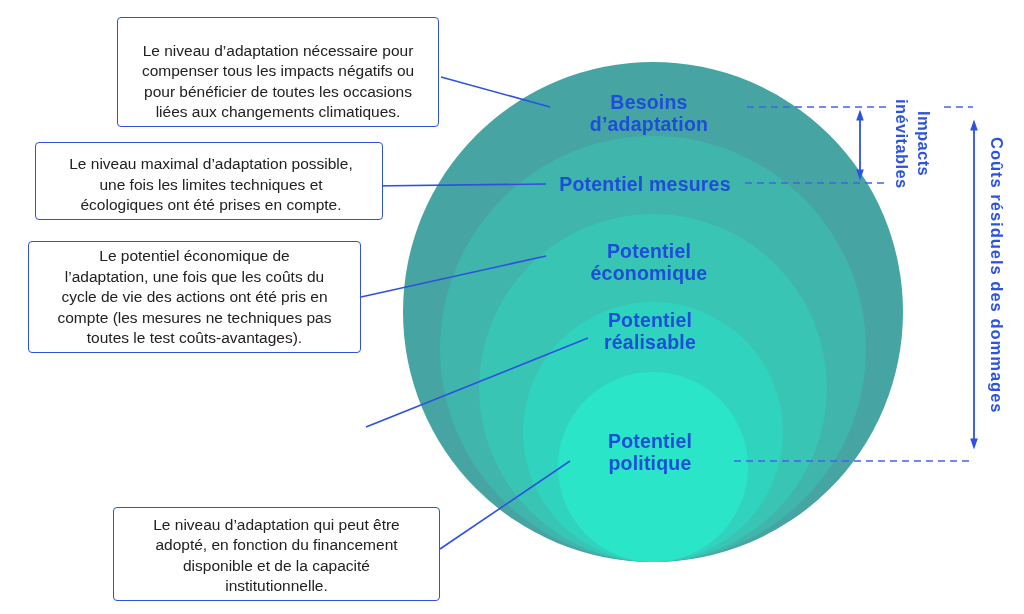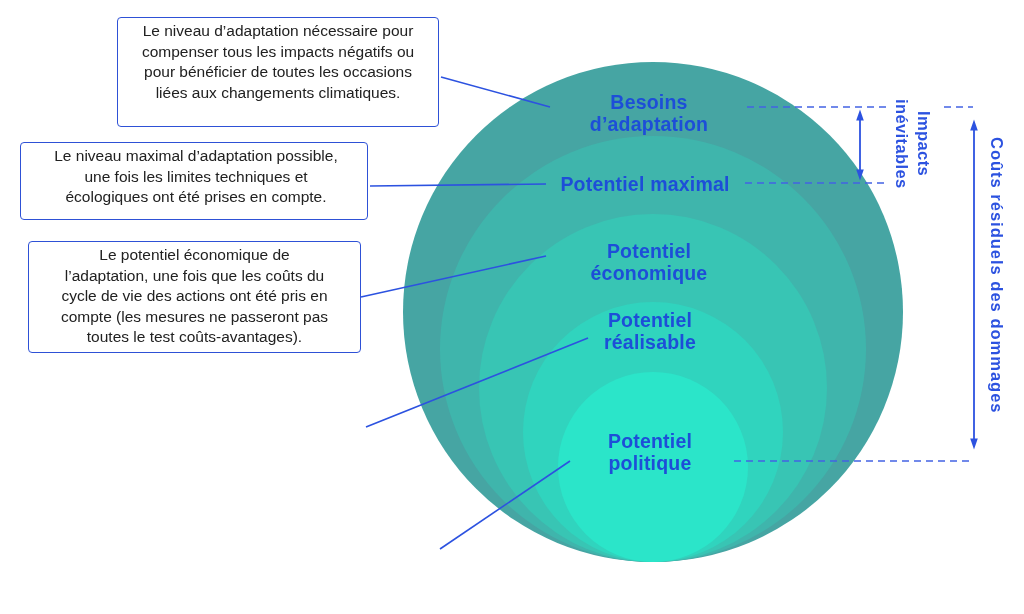--- a/index.html
+++ b/index.html
@@ -39,34 +39,34 @@
   .arrow-head  { fill: #2C52E0; stroke: none; }
 
   
   .callout {
     position: absolute;
     box-sizing: border-box;
     background: #ffffff;
     border: 1.6px solid #2E51D6;
     border-radius: 4px;
     display: flex;
-    align-items: flex-start;
+    align-items: flex-end;
     justify-content: center;
     padding: 3px 8px;
     z-index: 3;
   }
   .callout .txt {
     white-space: pre-line;
     text-align: center;
     font-size: 15.5px;
     line-height: 1.33;
     color: #212121;
   }
   .callout.b1 { left: 117px; top:  17px; width: 322px; height: 110px; }
-  .callout.b2 { left:  20px; top: 142px; width: 348px; height:  78px; padding-left: 12px; }
+  .callout.b2 { left:  35px; top: 142px; width: 348px; height:  78px; padding-left: 12px; }
   .callout.b3 { left:  28px; top: 241px; width: 333px; height: 112px; }
   .callout.b4 { left:  23px; top: 368px; width: 343px; height: 125px; }
   .callout.b5 { left: 113px; top: 507px; width: 327px; height:  94px; }
 
   
   .ring-label {
     position: absolute;
     transform: translate(-50%, -50%);
     white-space: pre-line;
     text-align: center;
@@ -151,27 +151,33 @@
   </div>
   <div class="callout b2">
     <span class="txt">Le niveau maximal d’adaptation possible,
 une fois les limites techniques et
 écologiques ont été prises en compte.</span>
   </div>
   <div class="callout b3">
     <span class="txt">Le potentiel économique de
 l’adaptation, une fois que les coûts du
 cycle de vie des actions ont été pris en
-compte (les mesures ne passeront pas
+compte (les mesures ne techniques pas
 toutes le test coûts-avantages).</span>
+  </div>
+  <div class="callout b5">
+    <span class="txt">Le niveau d’adaptation qui peut être
+adopté, en fonction du financement
+disponible et de la capacité
+institutionnelle.</span>
   </div>
 
   <div class="ring-label l1">Besoins
 d’adaptation</div>
-  <div class="ring-label l2">Potentiel maximal</div>
+  <div class="ring-label l2">Potentiel mesures</div>
   <div class="ring-label l3">Potentiel
 économique</div>
   <div class="ring-label l4">Potentiel
 réalisable</div>
   <div class="ring-label l5">Potentiel
 politique</div>
 
   <div class="side-label impacts">Impacts
 inévitables</div>
   <div class="side-label couts">Coûts résiduels des dommages</div>

